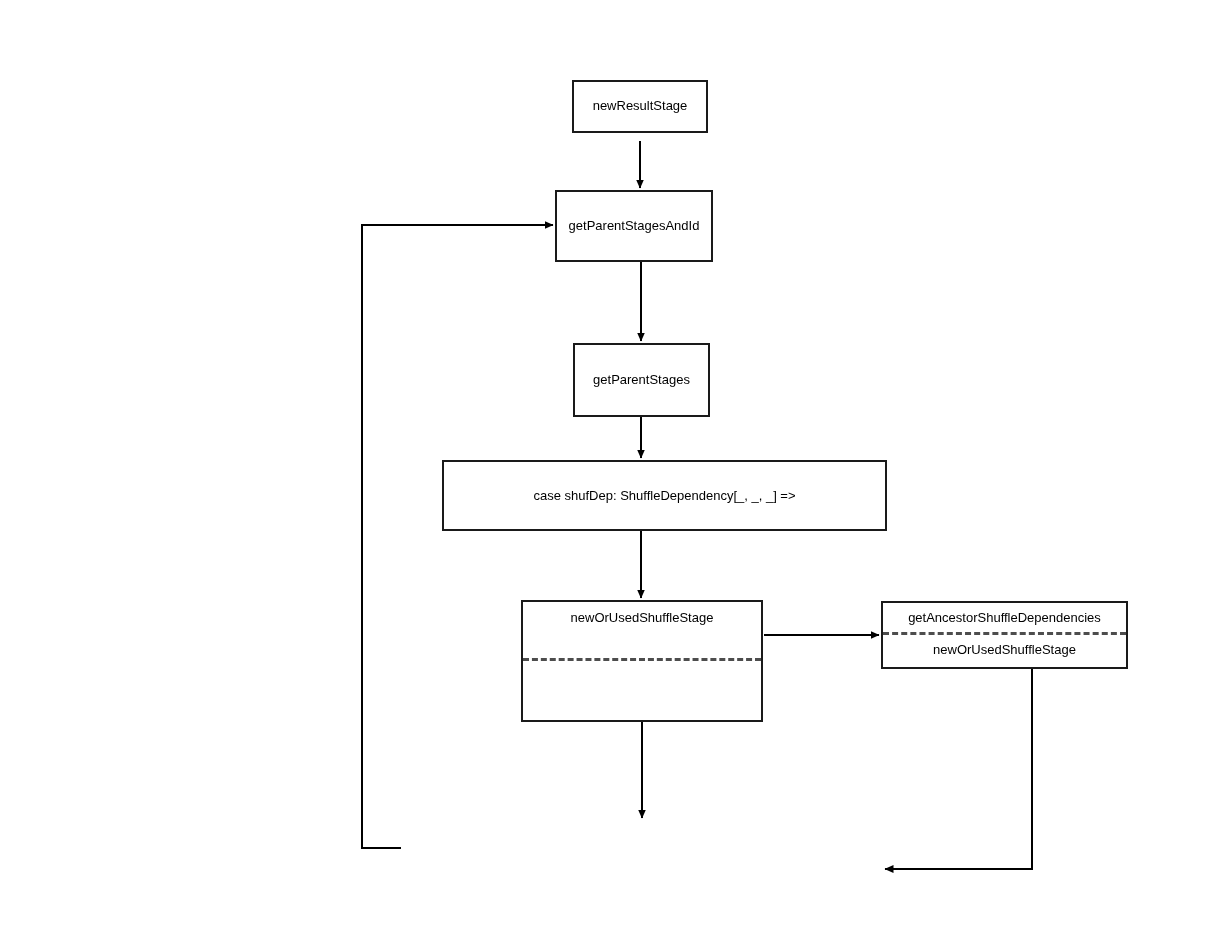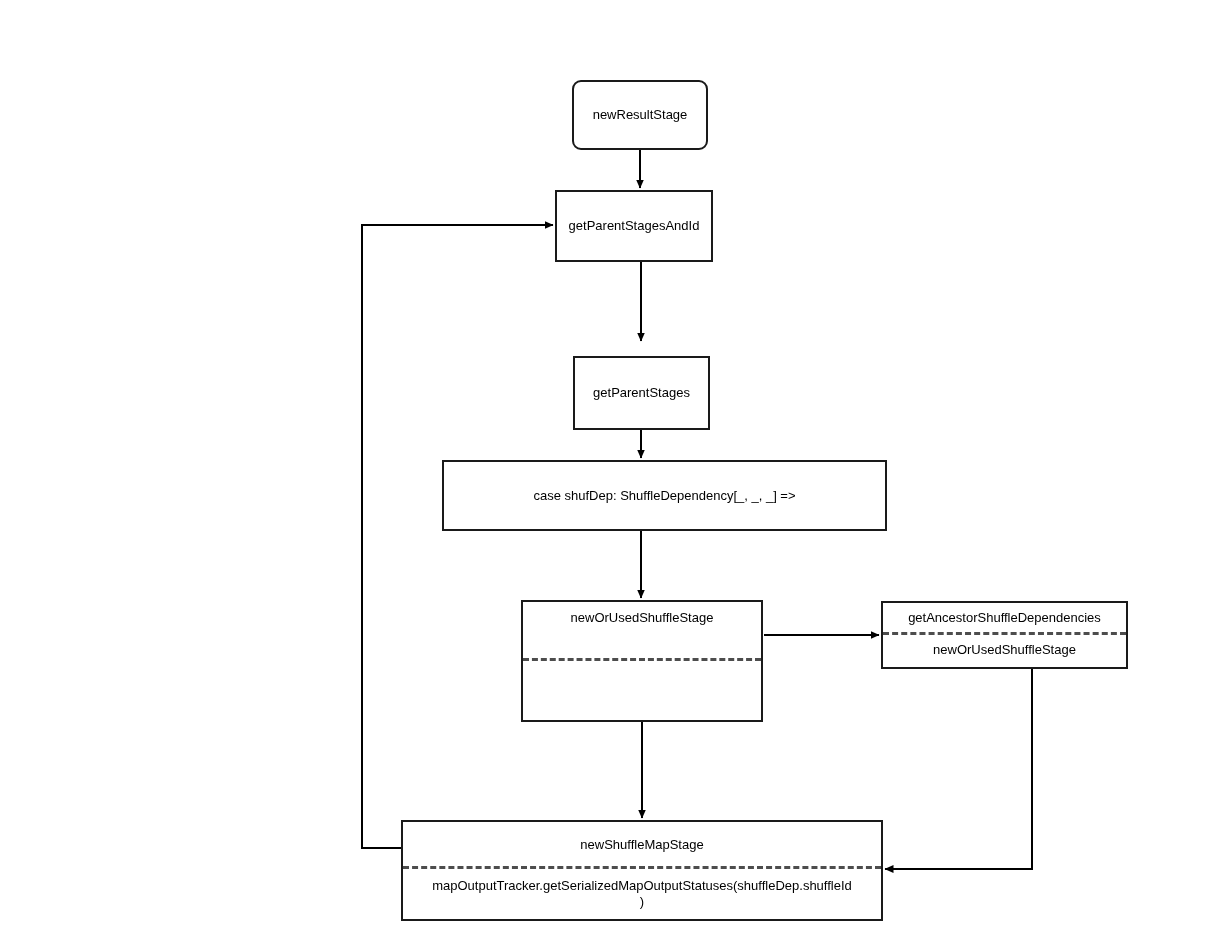--- a/index.html
+++ b/index.html
@@ -87,49 +87,43 @@
 
     <path d="M 764,635 L 879,635" stroke="#000000" stroke-width="2" fill="none" marker-end="url(#arrow)"></path>
 
     <path d="M 642,722 L 642,818" stroke="#000000" stroke-width="2" fill="none" marker-end="url(#arrow)"></path>
 
     <path d="M 1032,669 L 1032,869 L 885,869" stroke="#000000" stroke-width="2" fill="none" marker-end="url(#arrow)"></path>
 
     <path d="M 401,848 L 362,848 L 362,225 L 553,225" stroke="#000000" stroke-width="2" fill="none" marker-end="url(#arrow)"></path>
   </svg>
 
-  <div class="node simple" style="left:572px; top:80px; width:136px; height:70px;border-radius:9px;">
+  <div class="node simple" style="left:572px; top:80px; width:136px; height:53px;">
     <div class="seg">newResultStage</div>
   </div>
 
   <div class="node simple" style="left:555px; top:190px; width:158px; height:72px;">
     <div class="seg">getParentStagesAndId</div>
   </div>
 
-  <div class="node simple" style="left:573px; top:356px; width:137px; height:74px;">
+  <div class="node simple" style="left:573px; top:343px; width:137px; height:74px;">
     <div class="seg">getParentStages</div>
   </div>
 
   <div class="node" style="left:442px; top:460px; width:445px; height:71px; justify-content:center;">
     <div class="seg" style="flex:none; display:block; text-align:center; line-height:1.35;">
       <div>case shufDep: ShuffleDependency[_, _, _] =&gt;</div>
     </div>
   </div>
 
   <div class="node" style="left:521px; top:600px; width:242px; height:122px;">
     <div class="divider" style="top:56px;"></div>
     <div class="seg" style="flex:1 1 auto; align-items:flex-start; padding-top:8px;">newOrUsedShuffleStage</div>
   </div>
 
   <div class="node" style="left:881px; top:601px; width:247px; height:68px;">
     <div class="seg" style="flex:0 0 31px;">getAncestorShuffleDependencies</div>
     <div class="divider" style="top:29px;"></div>
     <div class="seg" style="flex:1 1 auto;">newOrUsedShuffleStage</div>
   </div>
 
-  <div class="node" style="left:401px; top:820px; width:482px; height:101px;">
-    <div class="seg" style="flex:0 0 46px;">newShuffleMapStage</div>
-    <div class="divider" style="top:44px;"></div>
-    <div class="seg" style="flex:1 1 auto; align-items:flex-start; padding-top:10px; white-space:pre-wrap;">mapOutputTracker.getSerializedMapOutputStatuses(shuffleDep.shuffleId
-)</div>
-  </div>
 
 </div>
 
 </body></html>

